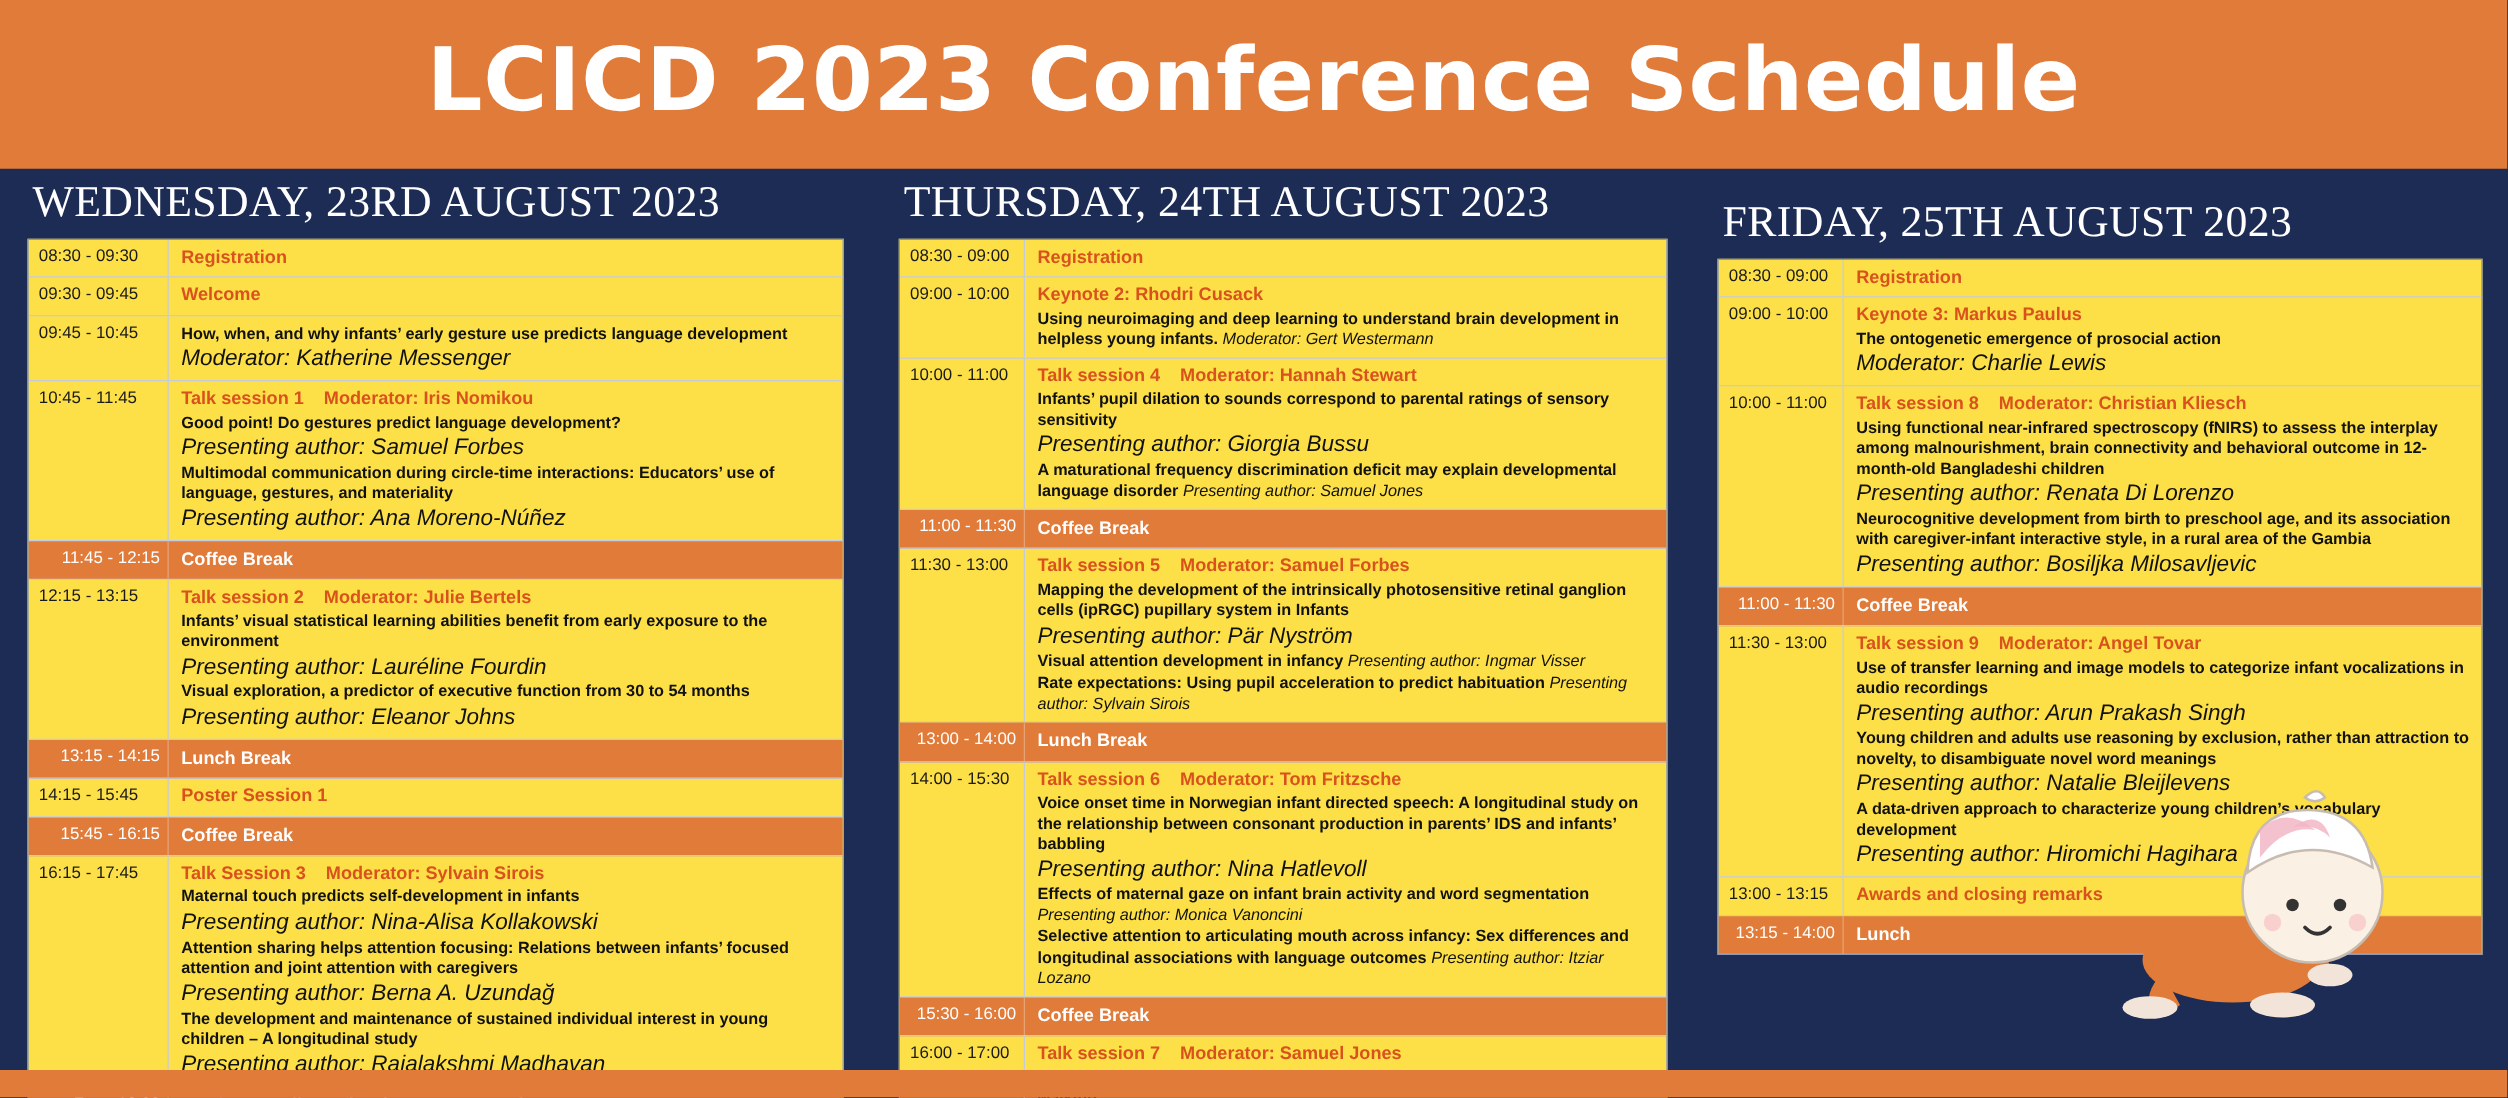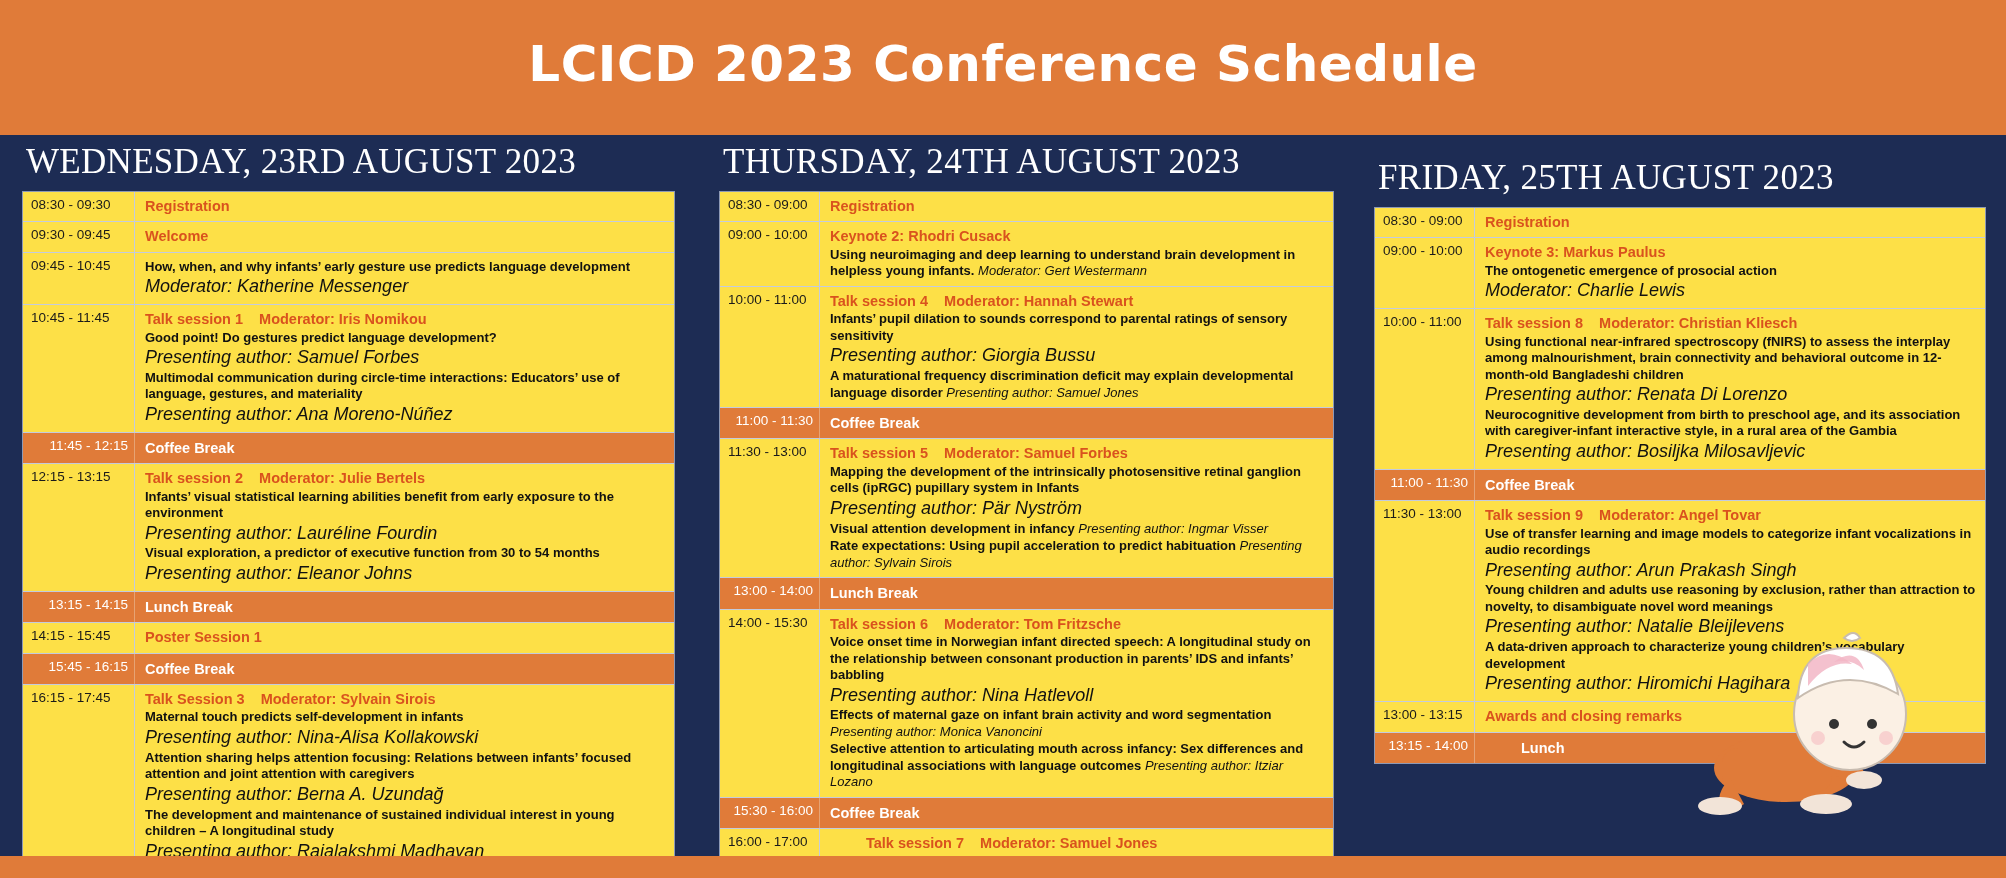--- a/index.html
+++ b/index.html
@@ -29,21 +29,21 @@
   .header-title {
     position: absolute;
     top: 0; left: 0;
     width: 2006px;
     height: 135px;
     line-height: 128px;
     text-align: center;
     color: #ffffff;
     font-family: "DejaVu Sans", sans-serif;
     font-weight: bold;
-    font-size: 50px;
+    font-size: 70px;
     letter-spacing: 0.5px;
   }
   .footer-band {
     position: absolute;
     bottom: 0; left: 0;
     width: 2006px;
     height: 22px;
     background: #e07b39;
   }
   .columns {
@@ -73,21 +73,21 @@
     background: #fde047;
     border: 1px solid #8d99b5;
     box-sizing: border-box;
   }
   .row {
     display: flex;
     flex-direction: row;
     border-bottom: 1px solid #c3cbdd;
     min-height: 22px;
   }
-  .row:last-child { border-bottom: none; gap: 36px; }
+  .row:last-child { border-bottom: none; }
   .time {
     flex: 0 0 112px;
     box-sizing: border-box;
     padding: 5px 6px 5px 8px;
     font-size: 13.5px;
     color: #1a1a1a;
     border-right: 1px solid #c3cbdd;
     text-align: left;
     line-height: 1.25;
   }

